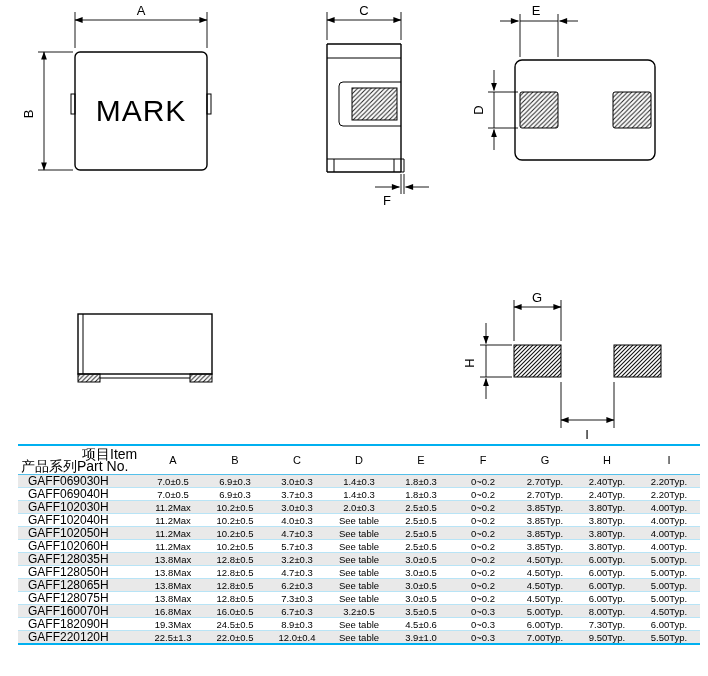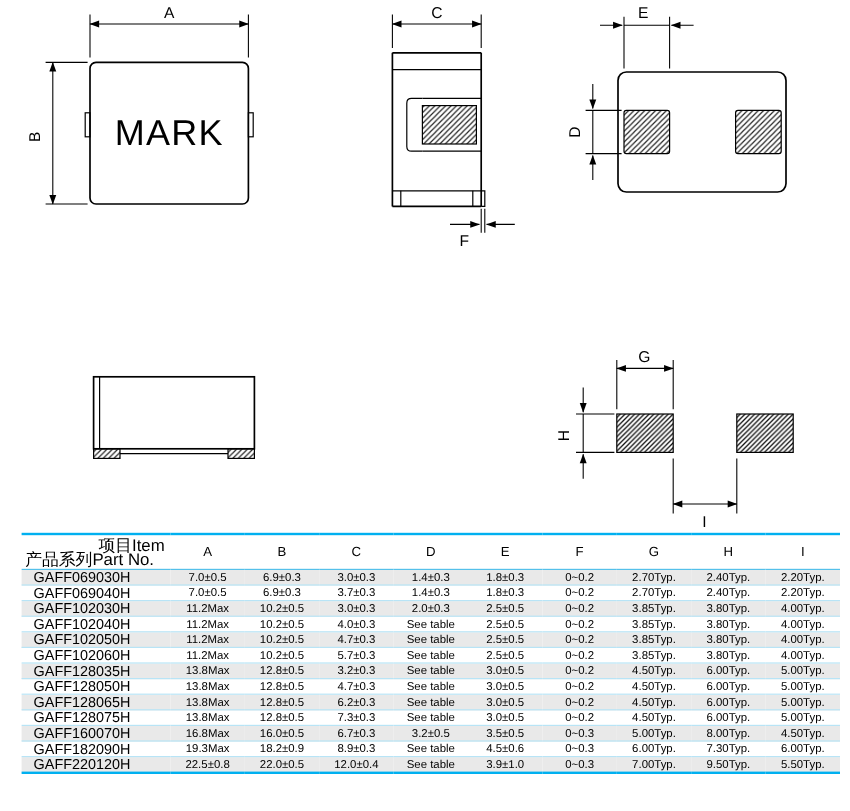--- a/index.html
+++ b/index.html
@@ -314,32 +314,32 @@
           <td>3.2±0.5</td>
           <td>3.5±0.5</td>
           <td>0~0.3</td>
           <td>5.00Typ.</td>
           <td>8.00Typ.</td>
           <td>4.50Typ.</td>
         </tr>
         <tr>
           <td class="part-col">GAFF182090H</td>
           <td>19.3Max</td>
-          <td>18.2±0.9</td>
+          <td>24.5±0.5</td>
           <td>8.9±0.3</td>
           <td>See table</td>
           <td>4.5±0.6</td>
           <td>0~0.3</td>
           <td>6.00Typ.</td>
           <td>7.30Typ.</td>
           <td>6.00Typ.</td>
         </tr>
         <tr>
           <td class="part-col">GAFF220120H</td>
-          <td>22.5±0.8</td>
+          <td>22.5±1.3</td>
           <td>22.0±0.5</td>
           <td>12.0±0.4</td>
           <td>See table</td>
           <td>3.9±1.0</td>
           <td>0~0.3</td>
           <td>7.00Typ.</td>
           <td>9.50Typ.</td>
           <td>5.50Typ.</td>
         </tr>
       </tbody>

